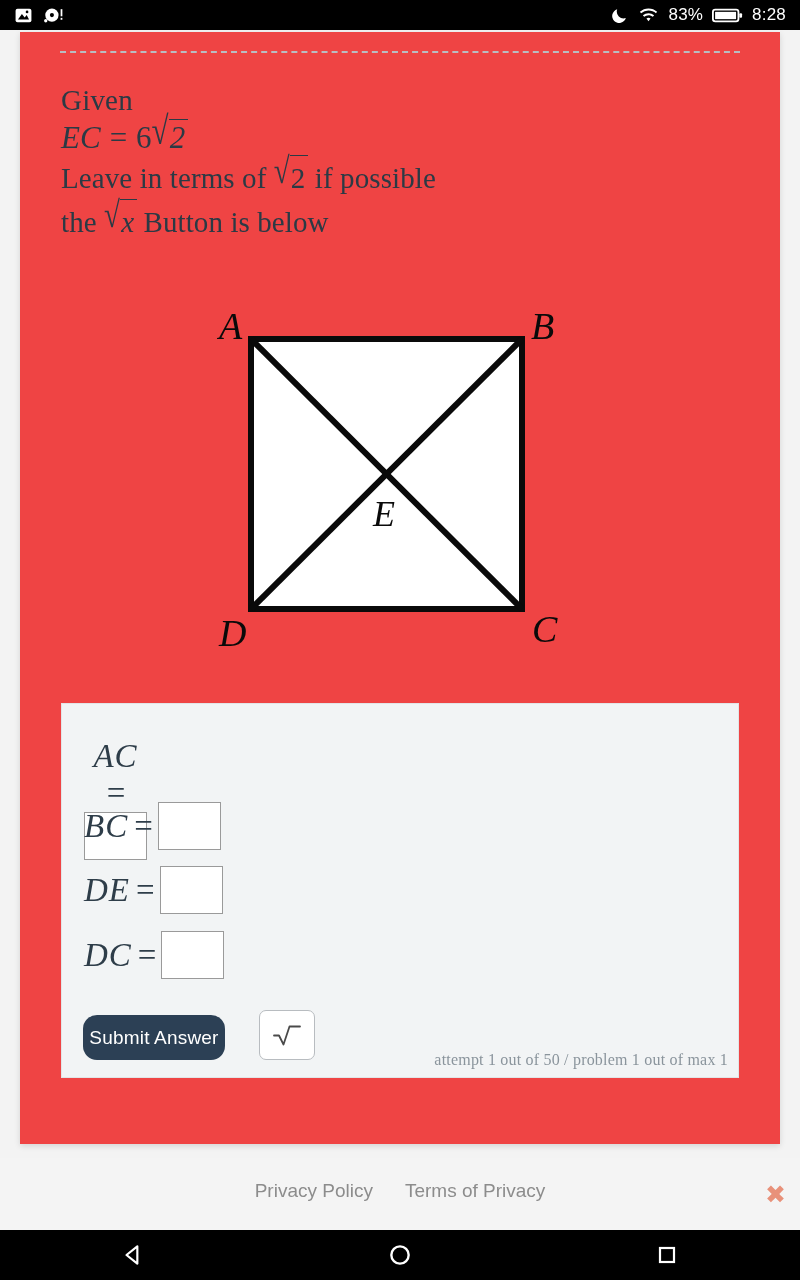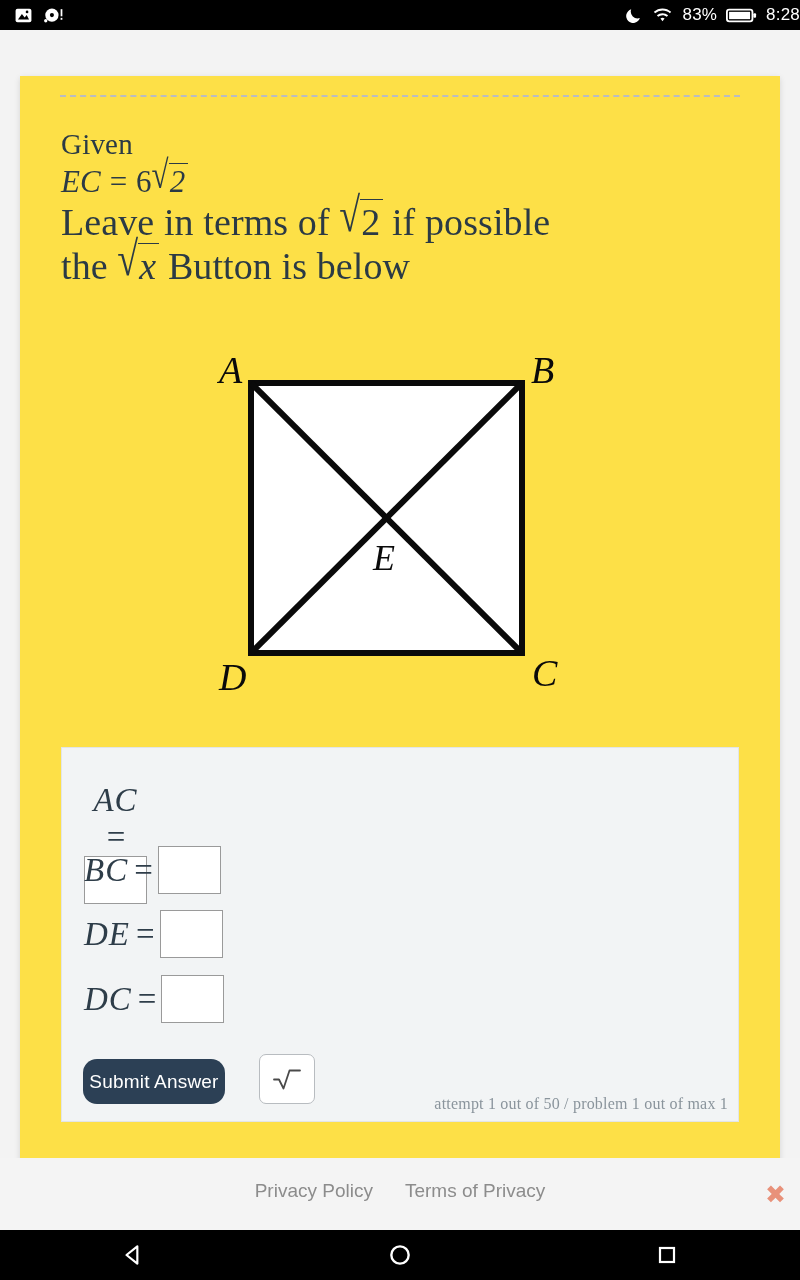--- a/index.html
+++ b/index.html
@@ -13,53 +13,53 @@
 
   
   .statusbar {
     position: absolute; left: 0; top: 0; width: 800px; height: 30px;
     background: #000000; color: #ffffff;
     display: flex; align-items: center;
   }
   .sb-left { display: flex; align-items: center; gap: 10px; padding-left: 14px; }
   .sb-right {
     margin-left: auto; display: flex; align-items: center; gap: 9px;
+    padding-right: 14px;
   }
   .sb-icon { display: inline-flex; align-items: center; justify-content: center; }
   .sb-text { font-size: 17px; font-weight: 500; letter-spacing: .2px; color: #fff;
              font-family: "Liberation Sans", sans-serif; }
 
   
   .page {
     position: absolute; left: 0; top: 30px; width: 800px; height: 1200px;
     background: #f3f3f3; overflow: hidden;
   }
 
   
   .card {
     position: absolute; left: 20px; top: 2px; width: 760px; height: 1112px;
-    background: #fde047;
+    background: #ef4444;
     box-shadow: 0 2px 6px rgba(0,0,0,.13);
-    margin-top: 44px;
   }
 
   .dashed-rule {
     position: absolute; left: 40px; top: 19px; width: 680px; height: 1px;
     border-top: 2px dashed #b9bcc2;
   }
 
   
   .statement {
     position: absolute; left: 41px; top: 48px; width: 680px;
     color: #2e3d49;
   }
   .line { font-family: "Liberation Serif", serif; color: #2b3a45; }
   .l-given { font-size: 29px; line-height: 40px; letter-spacing: .2px; }
   .l-eq { font-size: 31px; line-height: 36px; font-style: italic; }
-  .l-text { font-size: 38px; line-height: 44px; letter-spacing: .1px; }
+  .l-text { font-size: 29px; line-height: 44px; letter-spacing: .1px; }
 
   .mathit { font-family: "Liberation Serif", serif; font-style: italic; }
   .mathrm { font-family: "Liberation Serif", serif; font-style: normal; }
 
   
   .rad { display: inline-block; position: relative; white-space: nowrap; }
   .rad > .sym {
     font-family: "Liberation Serif", serif; font-style: normal;
     display: inline-block; transform: scaleY(1.28) translateY(-1px);
     transform-origin: bottom center;

